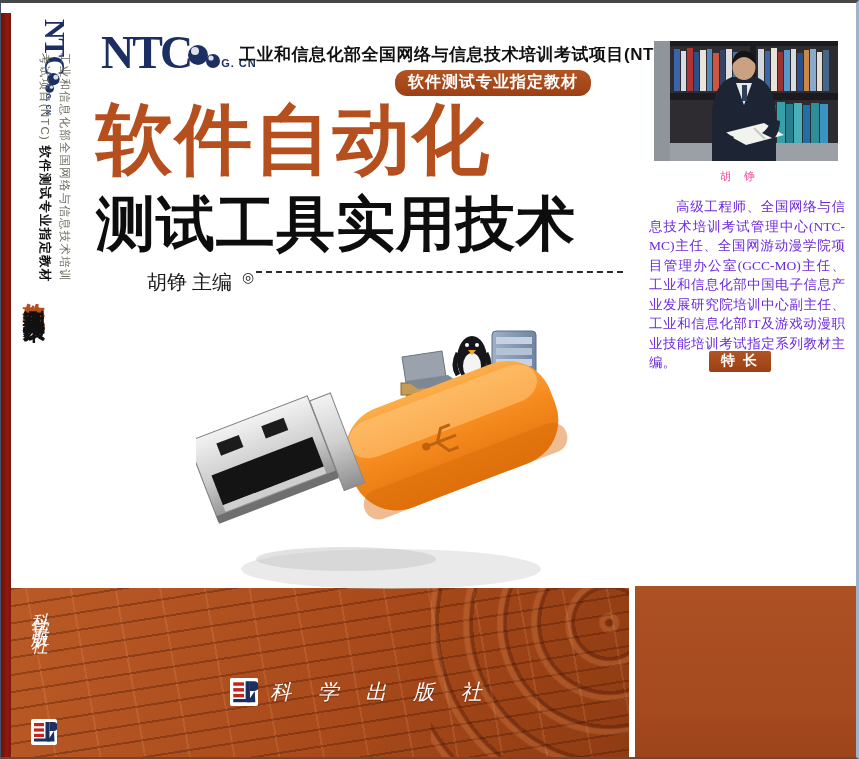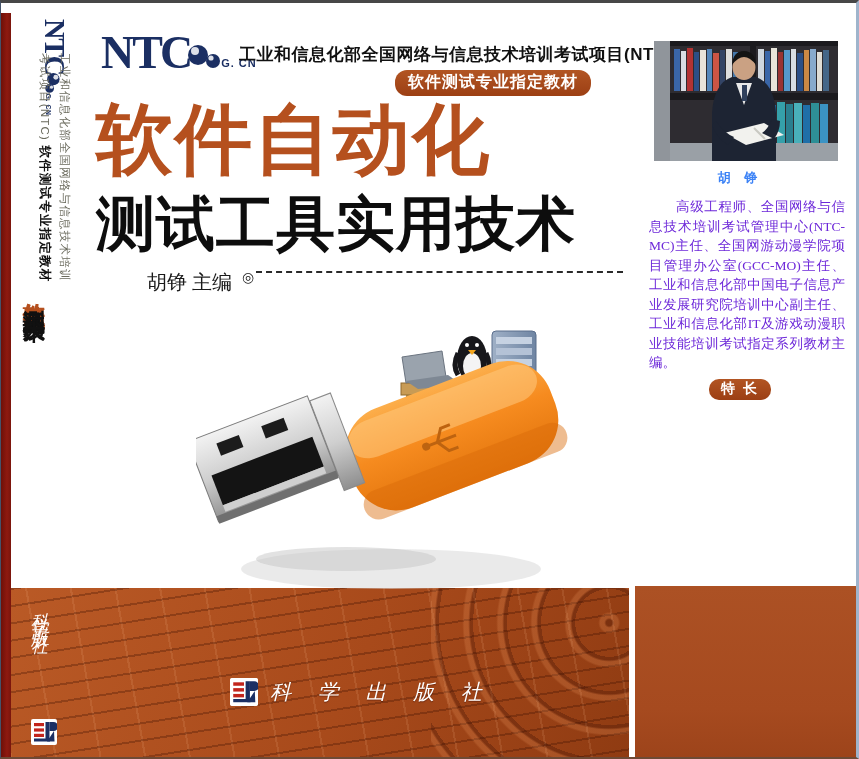--- a/index.html
+++ b/index.html
@@ -61,29 +61,29 @@
 
   
   #title1{left:95px;top:99px;font-family:"Liberation Serif",serif;font-weight:bold;font-size:77px;line-height:1;color:#B5501E;letter-spacing:2px;}
   #title2{left:95px;top:192px;font-family:"Liberation Serif",serif;font-weight:bold;font-size:59px;line-height:1;color:#0d0d0d;letter-spacing:1px;}
   #author-row{left:146px;top:266px;width:476px;display:flex;font-size:20px;color:#1a1a1a;
               font-family:"Liberation Serif",serif;}
   #author-row .mark{margin:0 2px 0 10px;font-size:14px;}
   #author-row .dash{flex:1;border-top:2px dashed #2a2a2a;height:0;margin-top:2px;}
 
   
-  #flap-name{left:634px;top:166px;width:210px;text-align:center;font-size:13px;font-weight:bold;color:#3b82f6;letter-spacing:5px;}
+  #flap-name{left:634px;top:166px;width:210px;text-align:center;font-size:11px;font-weight:normal;color:#ec4899;letter-spacing:5px;}
   .flap-p{left:648px;width:196px;font-size:13.5px;line-height:19.5px;color:#6d28d9;text-align:justify;text-indent:2em;
           font-family:"Liberation Serif",serif;}
   #flap-bio{top:194px;}
   #flap-badge1{left:634px;top:348px;width:210px;text-align:center;}
   #flap-spec{top:372px;}
   #flap-badge2{left:634px;top:414px;width:210px;text-align:center;}
   #flap-pos{top:438px;}
-  .flap-pill{font-size:14px;letter-spacing:2px;border-radius:10px;padding:1px 12px 2px;margin-top:28px;}
+  .flap-pill{font-size:14px;letter-spacing:2px;border-radius:2px;padding:1px 12px 2px;}
 
   
   .sp-logo{display:inline-block;background:#fff;border-radius:2px;}
 </style>
 </head>
 <body>
 
 <div id="cover">
 
   <div id="left-strip" class="abs"></div>

